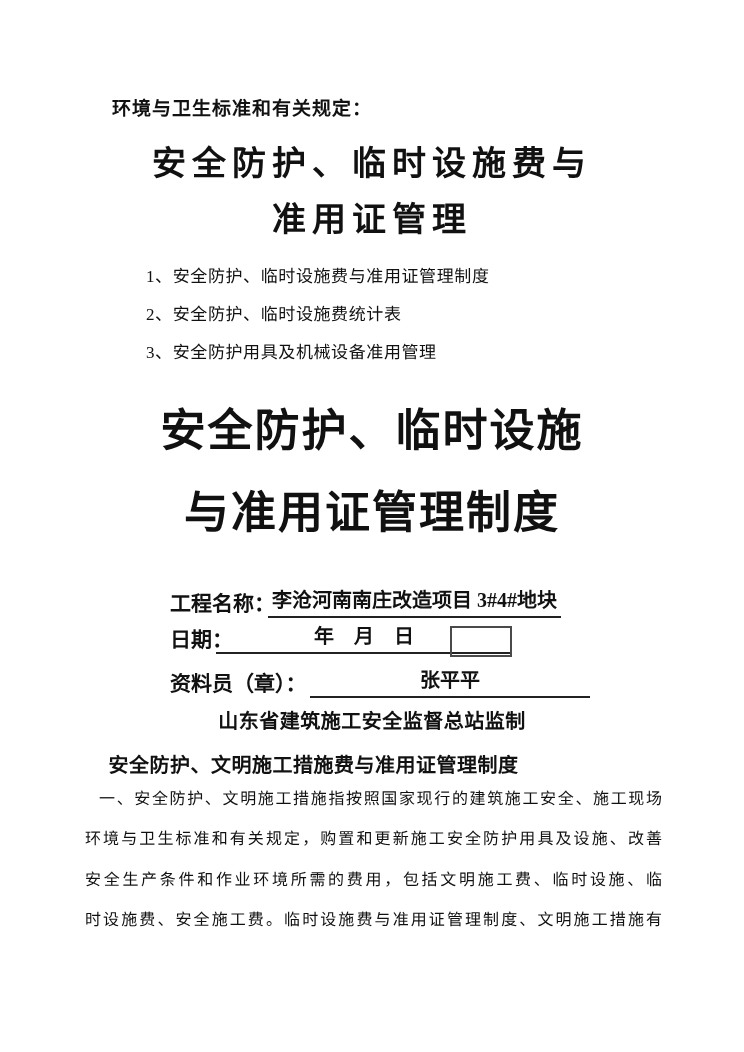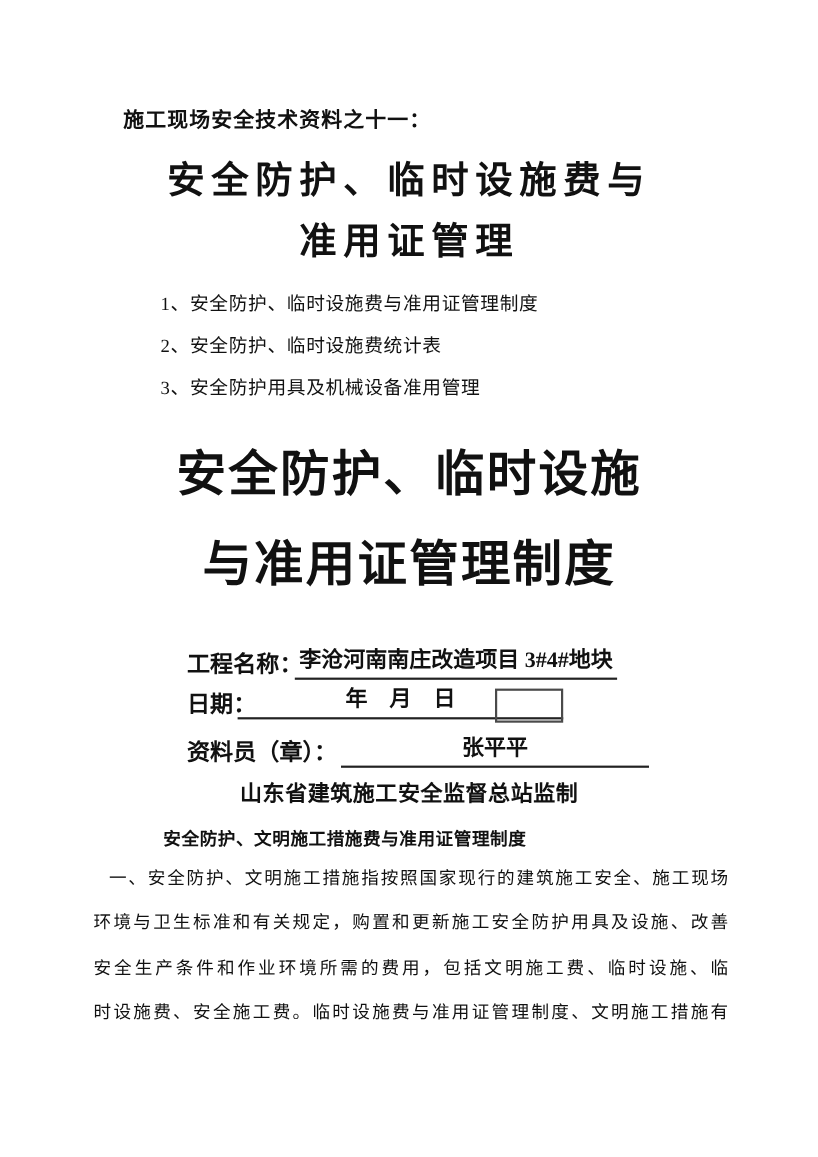--- a/index.html
+++ b/index.html
@@ -96,42 +96,42 @@
     background: transparent;
   }
 
   .issuer {
     top: 705px; left: 0; width: 744px; text-align: center;
     font-size: 20px; font-weight: 700; letter-spacing: 0.5px;
     white-space: nowrap;
   }
   .section-heading {
     top: 749px; left: 0; width: 627px; text-align: center;
-    font-size: 16px; font-weight: 700; letter-spacing: 0.5px;
+    font-size: 20px; font-weight: 700; letter-spacing: 0.5px;
     white-space: nowrap;
   }
 
   .bline {
     left: 85px; width: 577px;
     font-size: 16px;
     text-align: justify;
     text-align-last: justify;
     white-space: nowrap;
   }
   .bline-1 { top: 785px; left: 99px; width: 563px; }
   .bline-2 { top: 825px; }
   .bline-3 { top: 866px; }
   .bline-4 { top: 906px; }
 </style>
 </head>
 <body>
 
 <div class="page">
 
-  <div class="abs doc-series">施工现场安全技术资料之十一：</div>
+  <div class="abs doc-series">环境与卫生标准和有关规定：</div>
 
   <div class="abs cover-line cover-line-1">安全防护、临时设施费与</div>
   <div class="abs cover-line cover-line-2">准用证管理</div>
 
   <div>
     <div class="abs toc-item toc-item-1">1、安全防护、临时设施费与准用证管理制度</div>
     <div class="abs toc-item toc-item-2">2、安全防护、临时设施费统计表</div>
     <div class="abs toc-item toc-item-3">3、安全防护用具及机械设备准用管理</div>
   </div>
 

